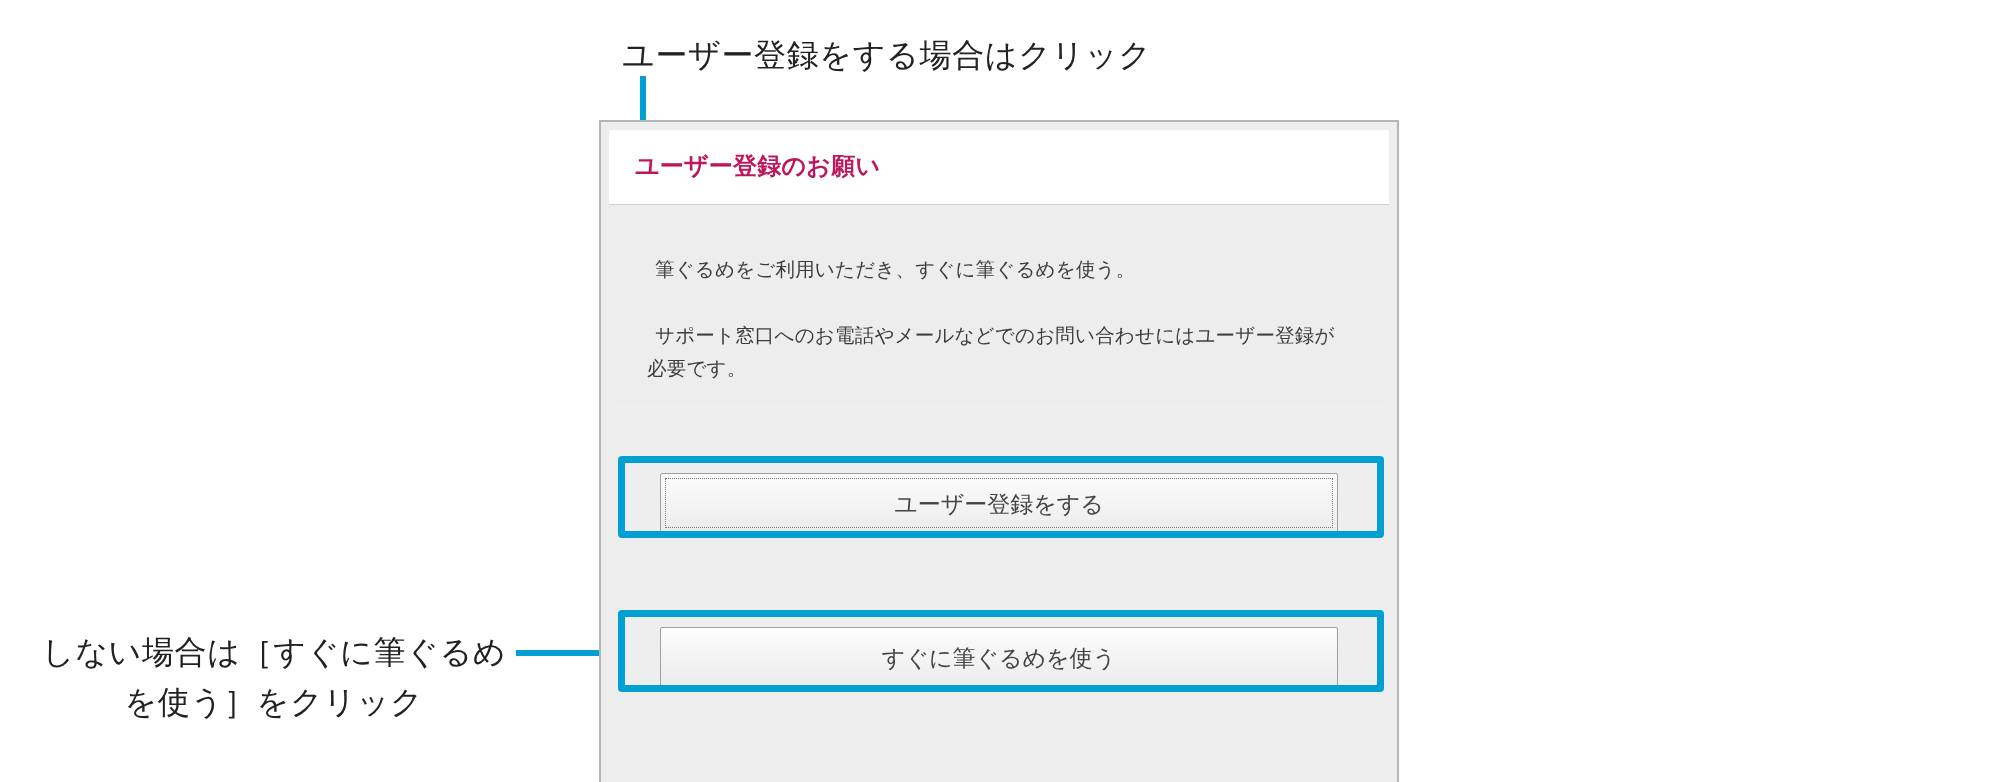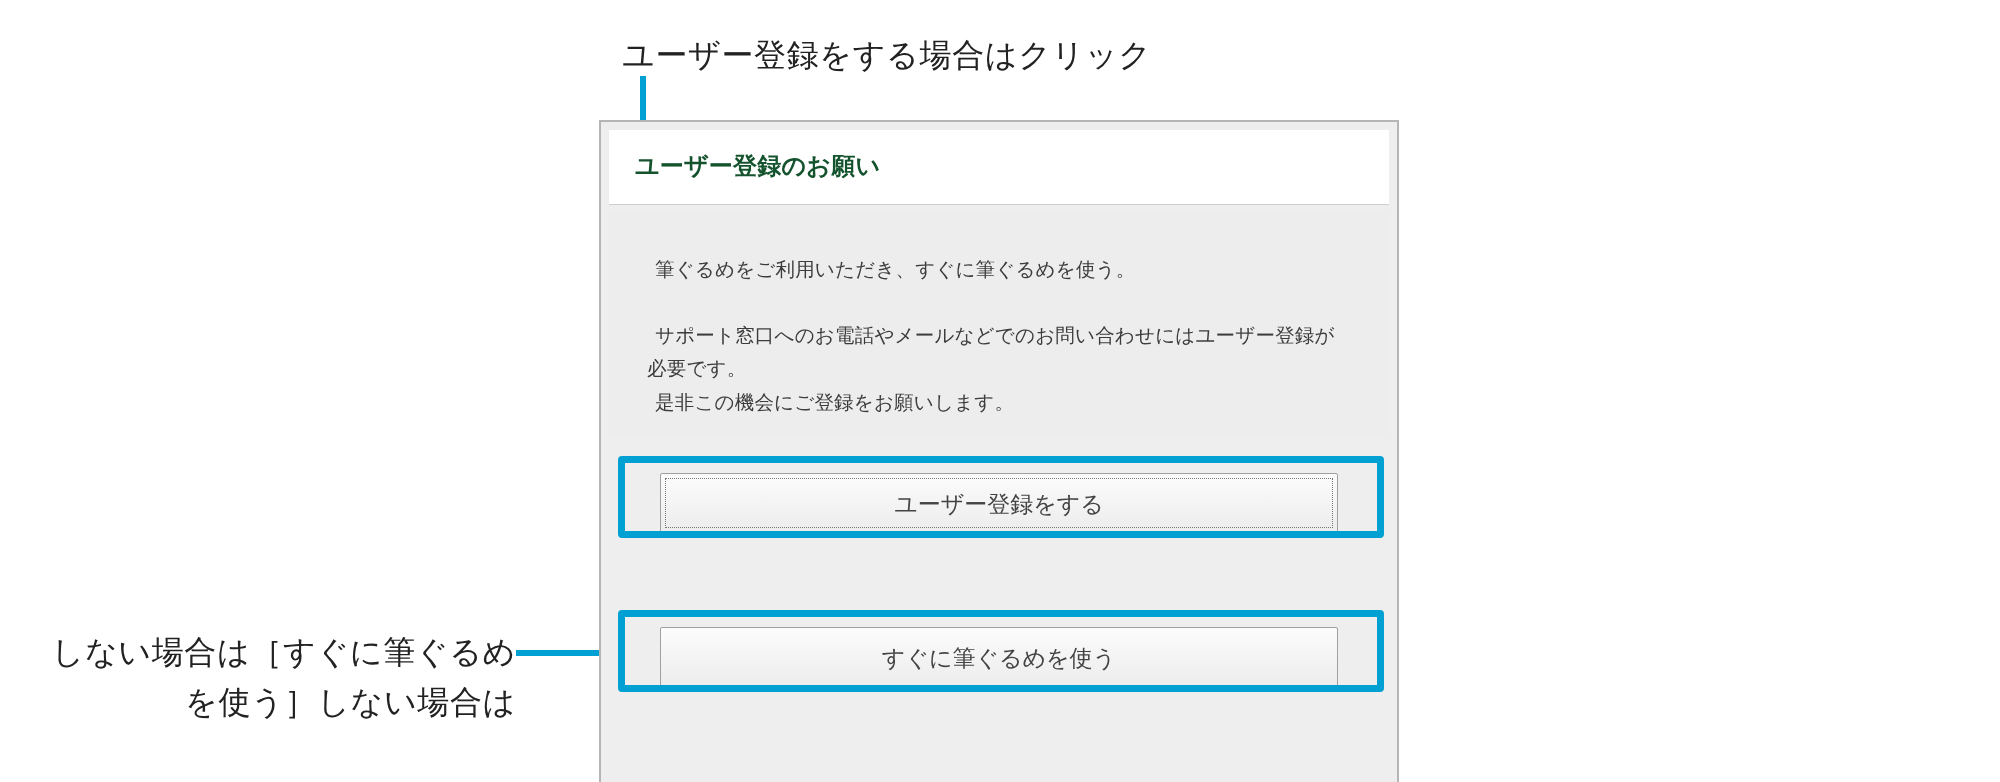--- a/index.html
+++ b/index.html
@@ -18,21 +18,21 @@
       font-size: 32px;
       color: #222;
       letter-spacing: 0.02em;
     }
     .callout-bottom {
       position: absolute;
       left: 0px;
       top: 604px;
       width: 500px;
       font-size: 32px;
-      text-align: right;
+      text-align: center;
       line-height: 1.55;
       letter-spacing: 0.02em;
     }
     .connector-v {
       position: absolute;
       background: #00a0d2;
       width: 6px;
     }
     .connector-h {
       position: absolute;
@@ -49,21 +49,21 @@
       background: #eeeeee;
     }
     .dialog-header {
       background: #fff;
       padding: 12px 18px 14px 18px;
       border-bottom: 1px solid #cfcfcf;
     }
     .dialog-title {
       font-size: 24px;
       font-weight: bold;
-      color: #14532d;
+      color: #be185d;
       letter-spacing: 0.01em;
     }
     .dialog-body {
       background: #ededed;
       padding: 32px 30px 10px 30px;
     }
     .body-text {
       font-size: 19.5px;
       color: #3c3c3c;
       line-height: 1.7;
@@ -103,37 +103,36 @@
       pointer-events: none;
     }
   </style>
 </head>
 <body>
 
 <div class="callout-top">ユーザー登録をする場合はクリック</div>
 
 <div class="callout-bottom">
   <span>しない場合は［すぐに筆ぐるめ</span><br>
-  <span>を使う］しない場合は</span>
+  <span>を使う］をクリック</span>
 </div>
 
 <div class="connector-v" style="left: 616px; top: 52px; height: 414px;"></div>
 
 <div class="connector-h" style="left: 492px; top: 626px; width: 108px;"></div>
 
 <div class="dialog">
   <div class="dialog-header">
     <div class="dialog-title">ユーザー登録のお願い</div>
   </div>
   <div class="dialog-body">
     <div class="body-text">
       <span>筆ぐるめをご利用いただき、すぐに筆ぐるめを使う。</span><br>
       <br>
       <span>サポート窓口へのお電話やメールなどでのお問い合わせにはユーザー登録が必要です。</span><br>
-      <span>是非この機会にご登録をお願いします。</span>
     </div>
   </div>
 
   <div style="position:absolute; left:0; right:0; top:340px;">
     <div class="btn-wrap">
       <div class="btn btn-focus">ユーザー登録をする</div>
     </div>
   </div>
 
   <div style="position:absolute; left:0; right:0; top:494px;">

